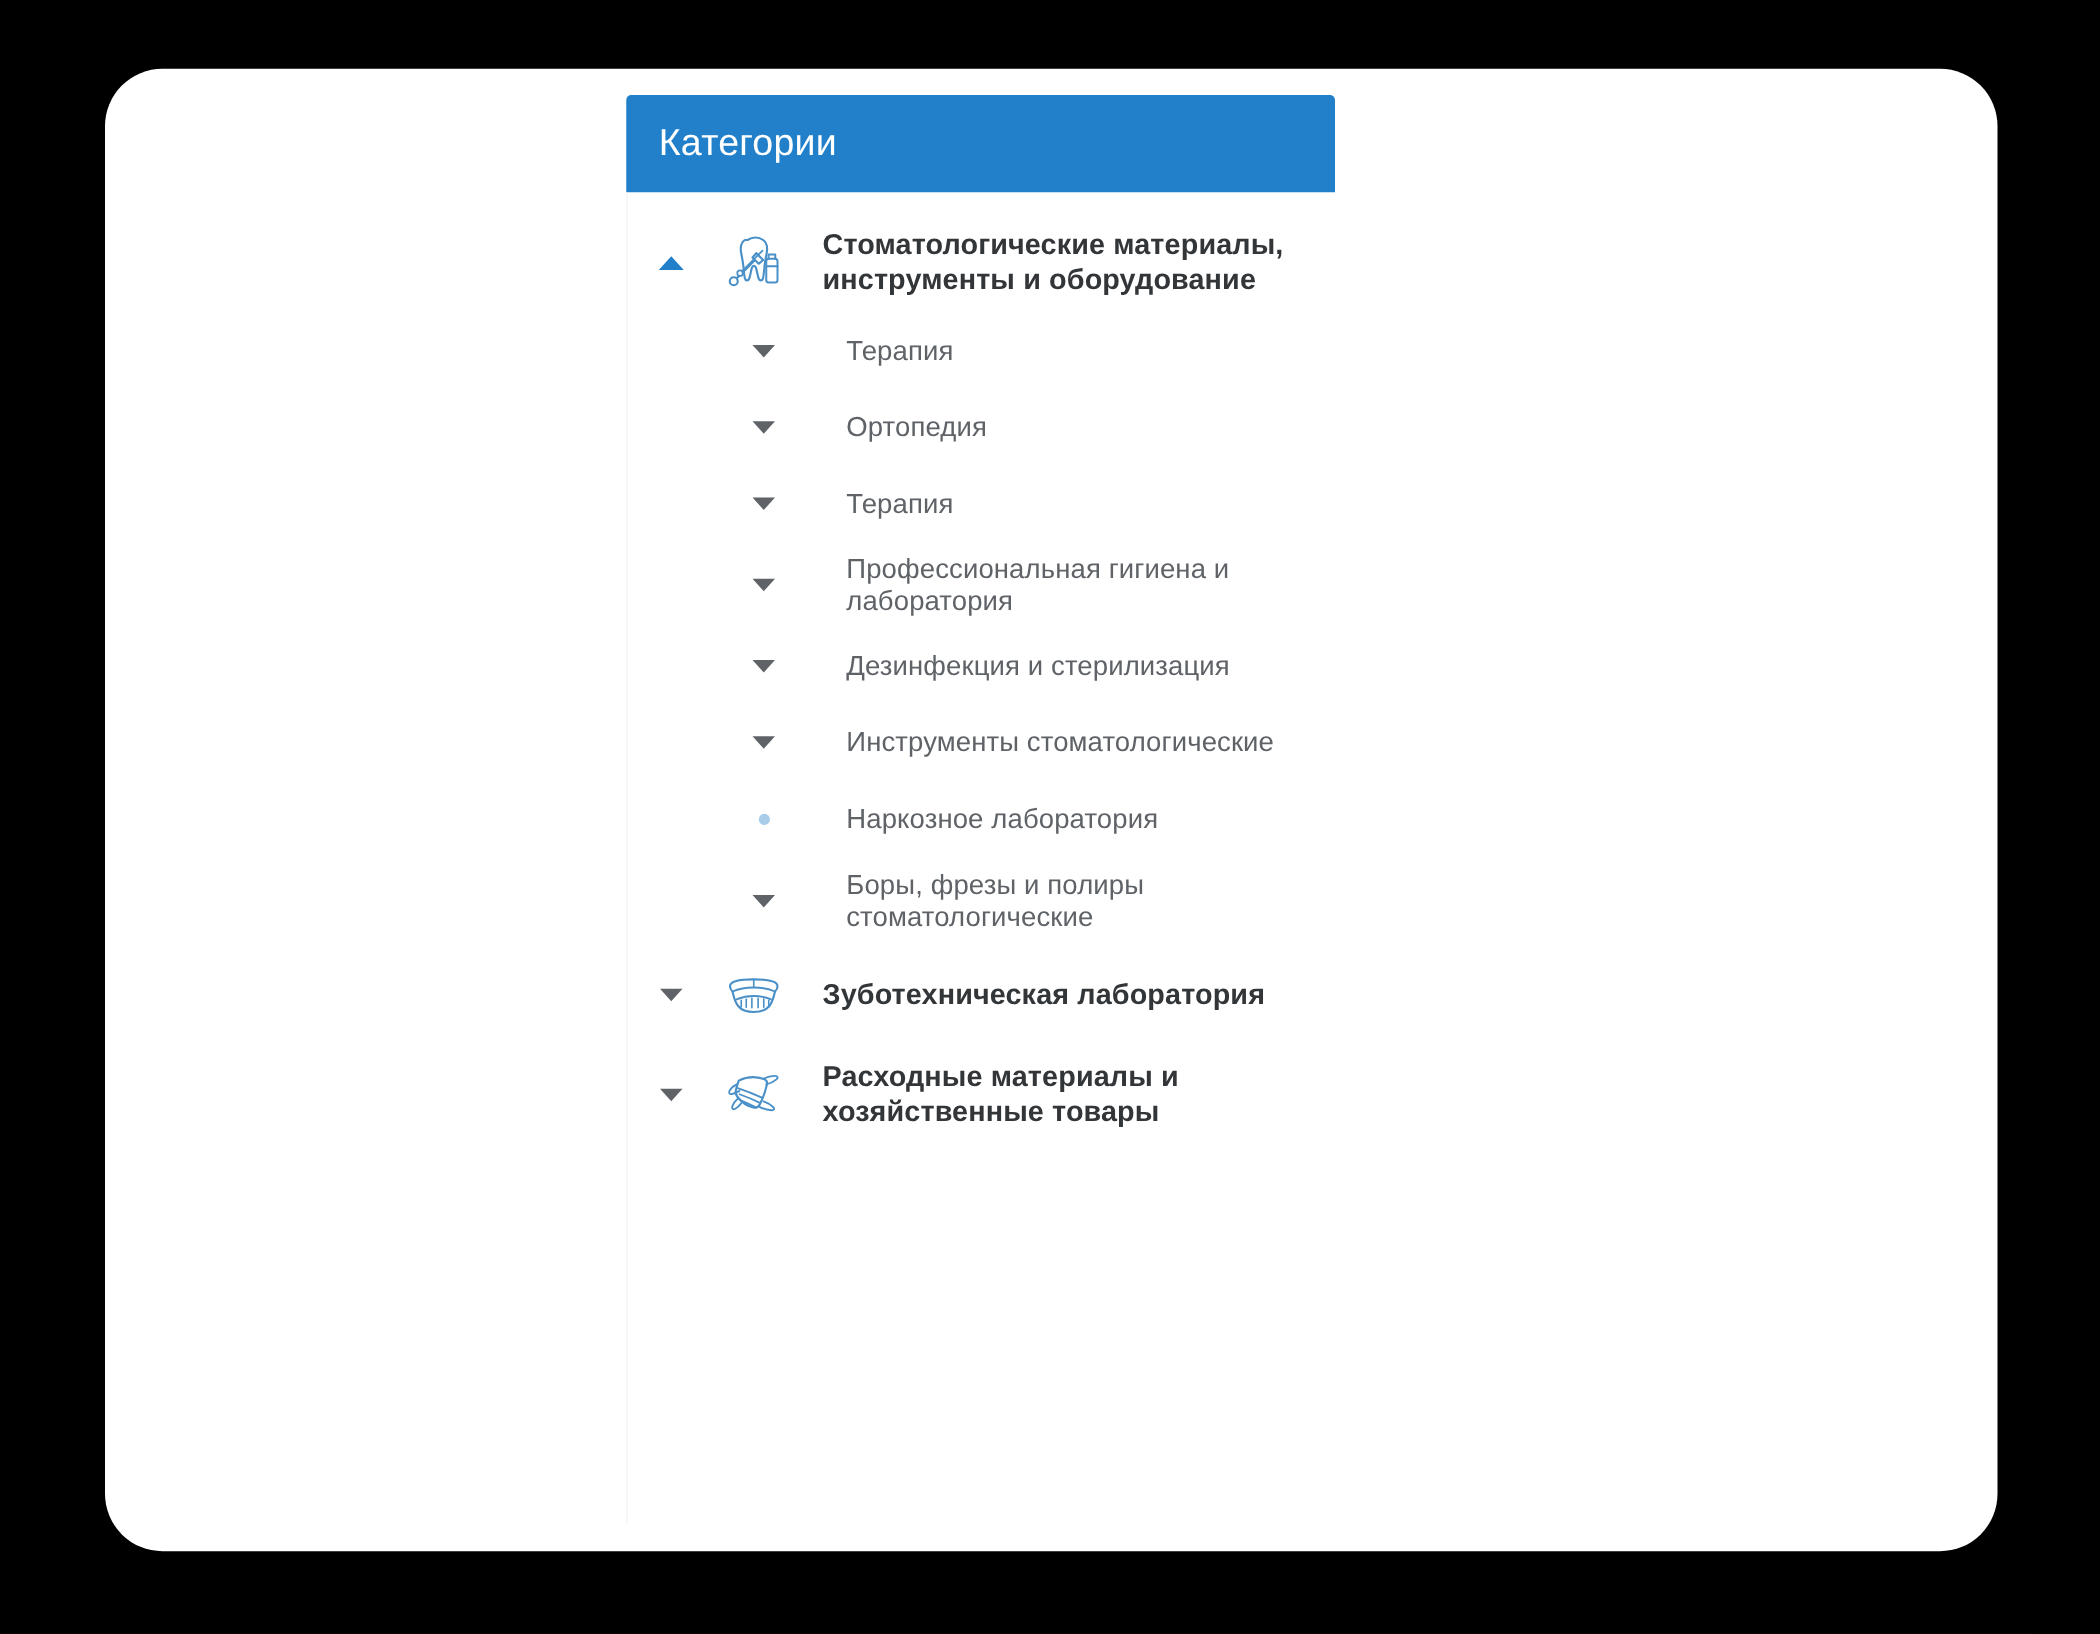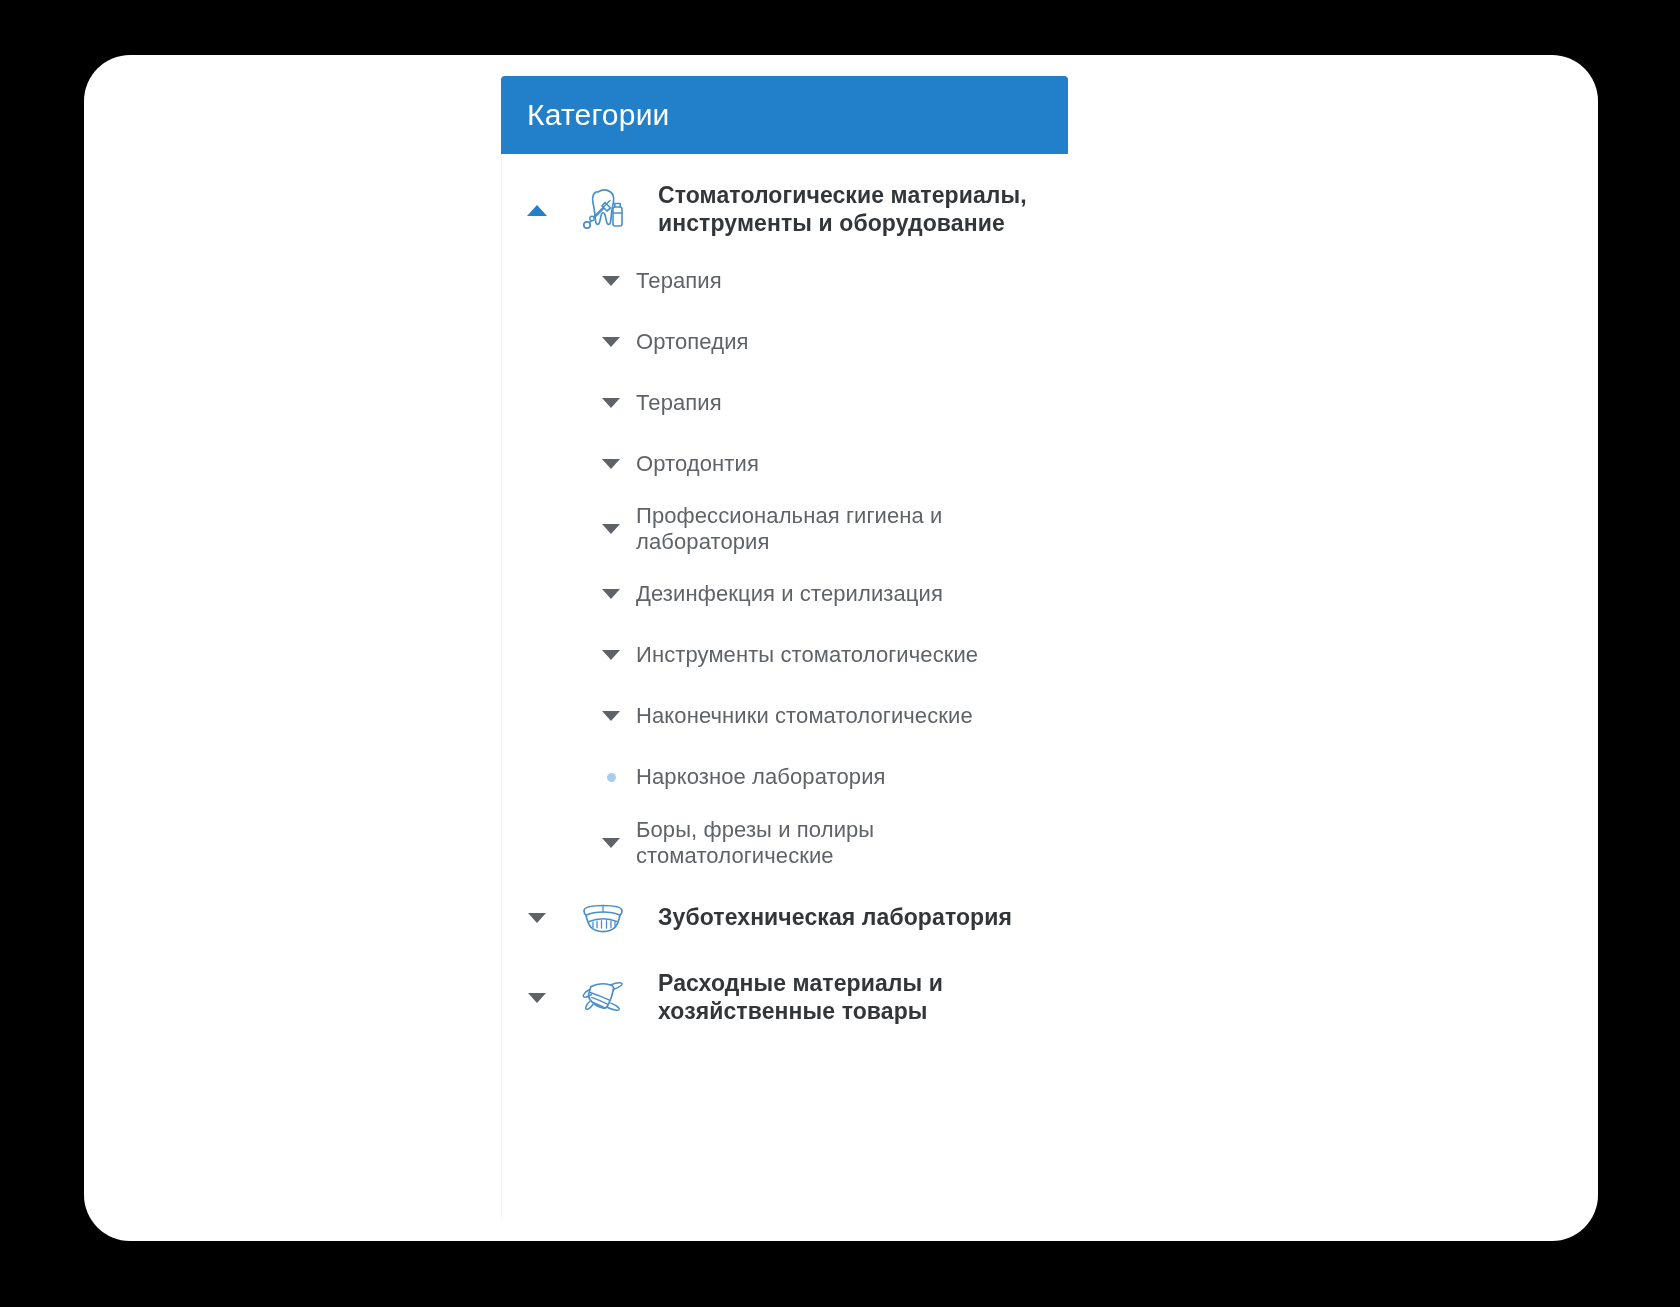--- a/index.html
+++ b/index.html
@@ -138,20 +138,21 @@
   }
   .tree-row.level-1 .row-label {
     color: #333639;
     font-weight: 700;
     font-size: 23px;
     line-height: 1.2;
     max-width: 400px;
   }
   .tree-row.level-2 .row-label {
     max-width: 380px;
+    margin-left: 41px;
   }
 </style>
 </head>
 <body>
 
 <div id="screen">
 
   <div id="page-card">
 
     <div id="categories-panel">
@@ -196,45 +197,33 @@
           <div class="tree-row level-2">
             <span class="toggle">
               <span class="caret-down"></span>
             </span>
             <span class="row-label">Терапия</span>
           </div>
           <div class="tree-row level-2">
             <span class="toggle">
               <span class="caret-down"></span>
             </span>
-            <span class="row-label">Ортодонтия</span>
-          </div>
-          <div class="tree-row level-2">
-            <span class="toggle">
-              <span class="caret-down"></span>
-            </span>
             <span class="row-label">Профессиональная гигиена и лаборатория</span>
           </div>
           <div class="tree-row level-2">
             <span class="toggle">
               <span class="caret-down"></span>
             </span>
             <span class="row-label">Дезинфекция и стерилизация</span>
           </div>
           <div class="tree-row level-2">
             <span class="toggle">
               <span class="caret-down"></span>
             </span>
             <span class="row-label">Инструменты стоматологические</span>
-          </div>
-          <div class="tree-row level-2">
-            <span class="toggle">
-              <span class="caret-down"></span>
-            </span>
-            <span class="row-label">Наконечники стоматологические</span>
           </div>
           <div class="tree-row level-2">
             <span class="toggle">
               <span class="dot-leaf"></span>
             </span>
             <span class="row-label">Наркозное лаборатория</span>
           </div>
           <div class="tree-row level-2">
             <span class="toggle">
               <span class="caret-down"></span>

